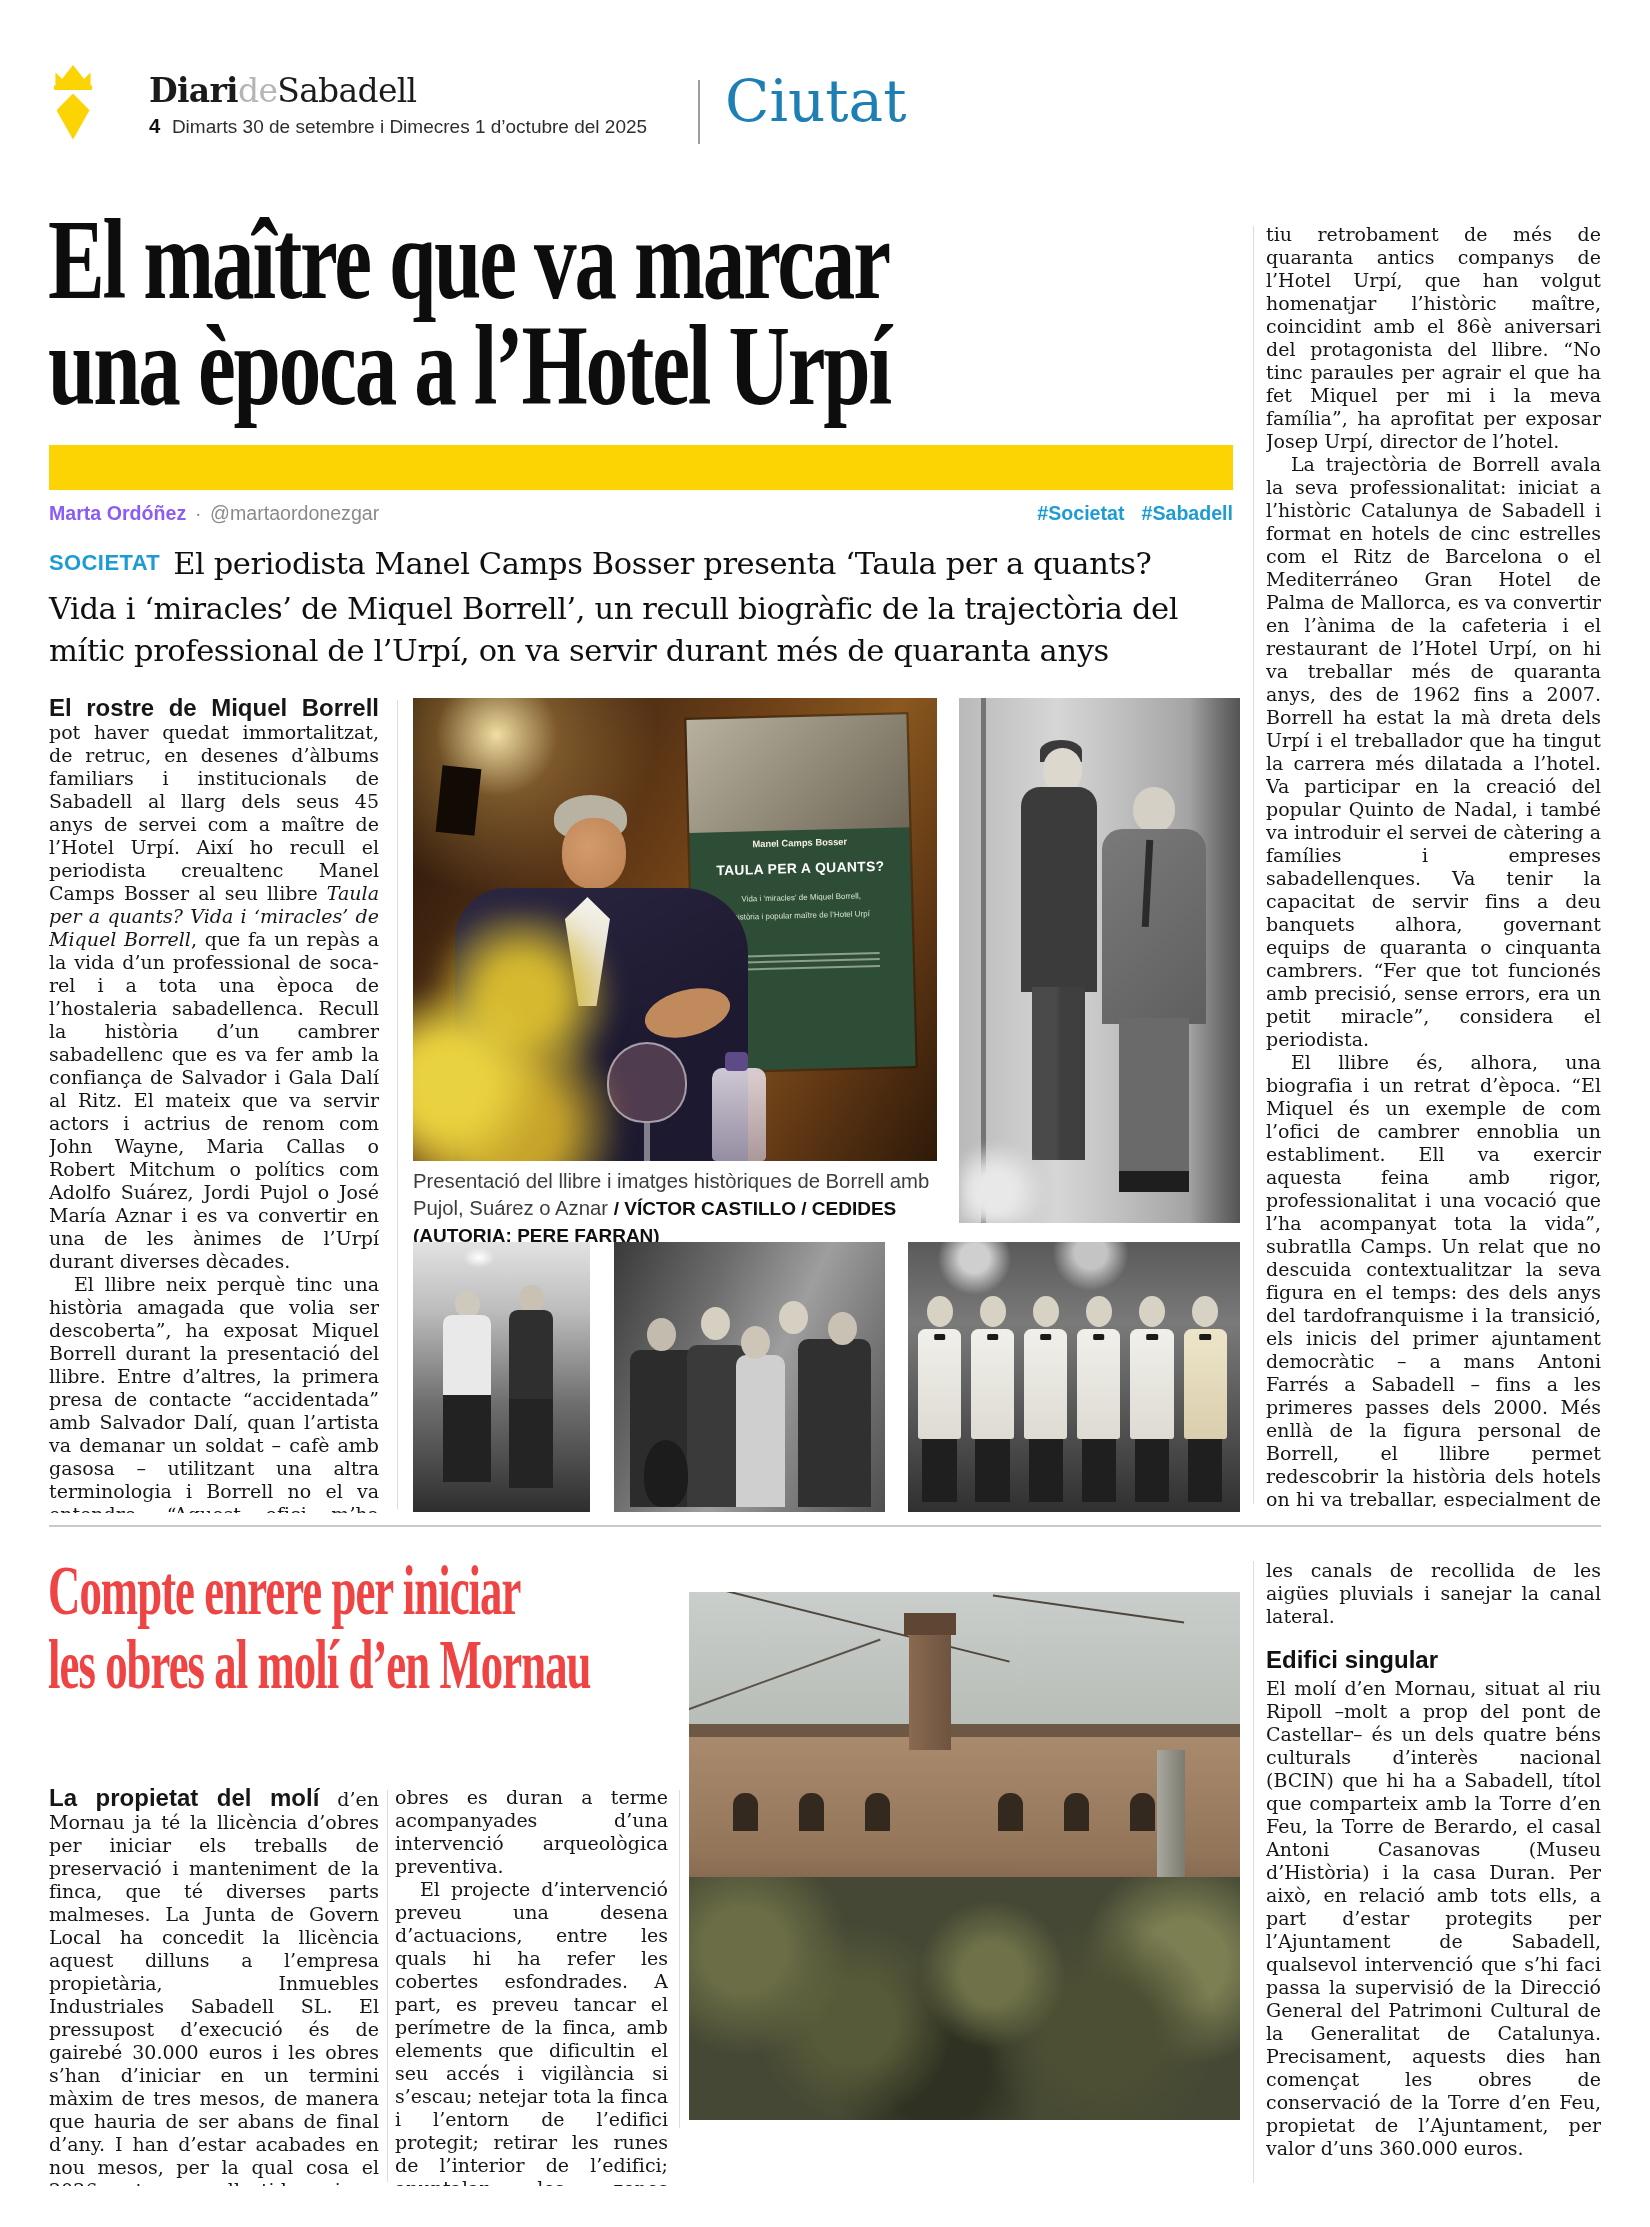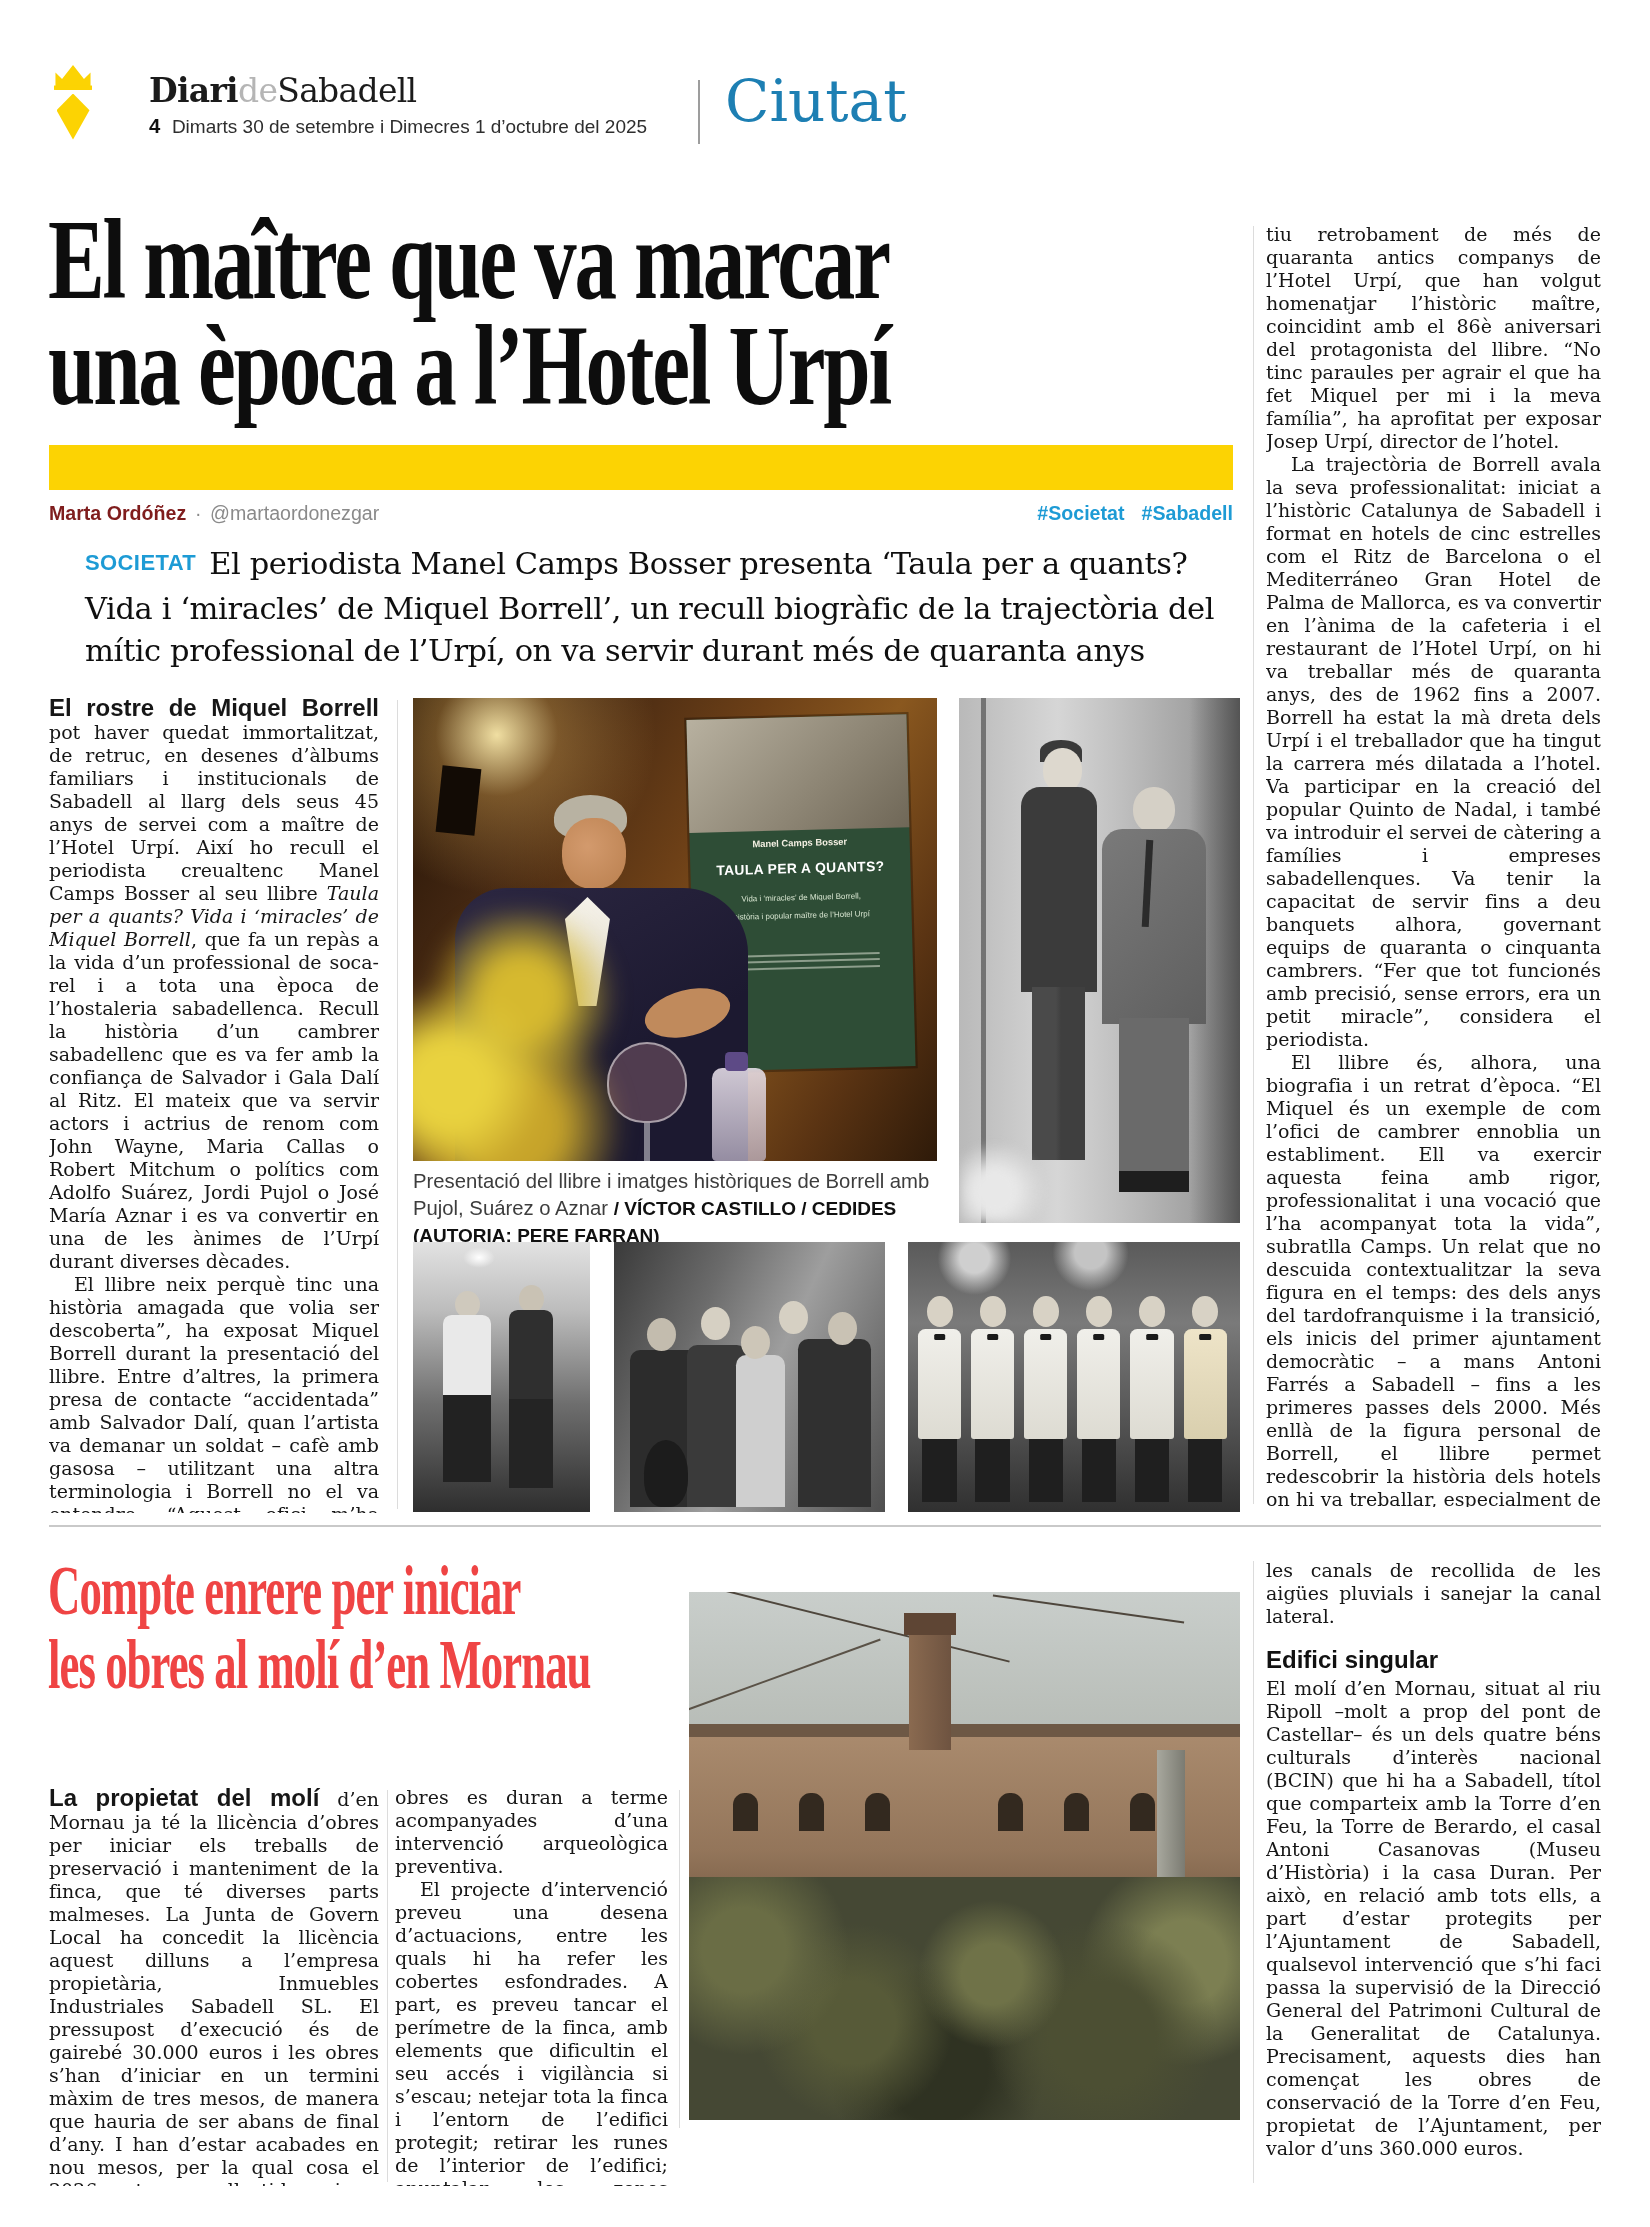--- a/index.html
+++ b/index.html
@@ -27,29 +27,29 @@
   .h1 { position:absolute; left:48px; top:207px; font-family:"Liberation Serif", serif;
         font-weight:700; color:#0d0d0d; }
   .h1 .line { display:block; font-size:115px; line-height:106px; white-space:nowrap;
               letter-spacing:-2.9px; transform:scaleX(.74); transform-origin:0 0; }
   .yellow-bar { position:absolute; left:49px; top:445px; width:1184px; height:45px; background:#fcd303; }
 
   .byline-row { position:absolute; display:flex; justify-content:space-between; align-items:baseline;
                 font-size:19.6px; }
   #byline1 { left:49px; top:502px; width:1184px; }
   .byline-left { white-space:nowrap; }
-  .author { font-weight:700; color:#7f1d1d; }
+  .author { font-weight:700; color:#8b5cf6; }
   .sep { color:#8a8a8a; margin:0 8.7px; }
   .handle { color:#8a8a8a; }
   .tags { font-weight:700; color:#1d9bd5; white-space:nowrap; }
   .tags span { margin-left:11.6px; }
 
   .standfirst { position:absolute; left:49px; top:543px; width:1153px;
                 font-family:"DejaVu Serif", serif; font-size:30.5px; line-height:42px;
-                letter-spacing:-0.4px; color:#0f0f0f;margin-left:36px; }
+                letter-spacing:-0.4px; color:#0f0f0f; }
   .kicker { font-family:"Liberation Sans", sans-serif; font-weight:700; font-size:22px;
             color:#1d9bd5; letter-spacing:0.4px; margin-right:13px; position:relative; top:-3.6px; }
 
   .bodycol { position:absolute; font-family:"DejaVu Serif", serif; font-size:19px; line-height:23px;
              color:#161616; text-align:justify; overflow:hidden; }
   .bodycol p.ind { text-indent:25px; }
   .lead-in { font-family:"Liberation Sans", sans-serif; font-weight:700; font-size:24px; }
   .italic { font-style:italic; }
   #a1-left  { left:49px;  top:696px; width:330px; height:817px; }
   #a1-right { left:1266px; top:223px; width:335px; height:1284px; }

